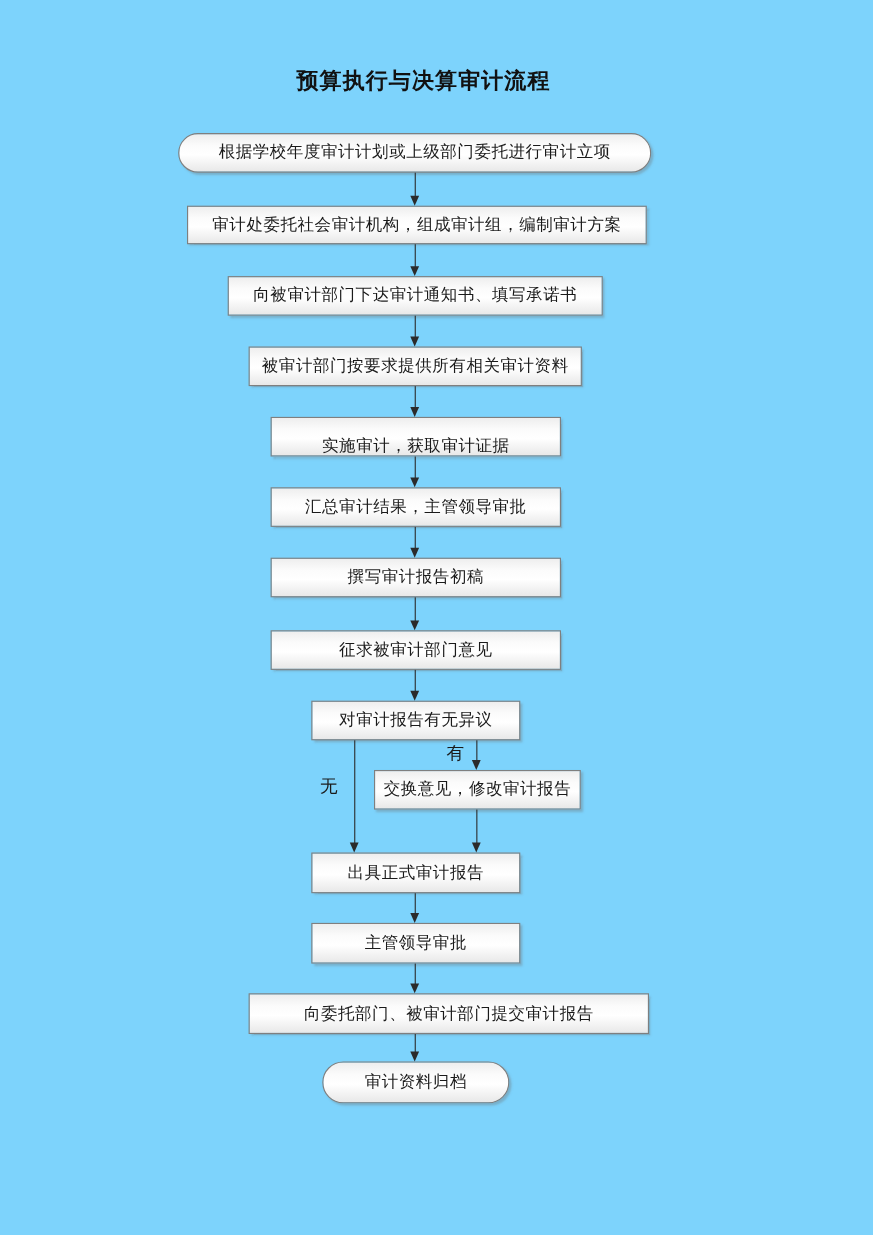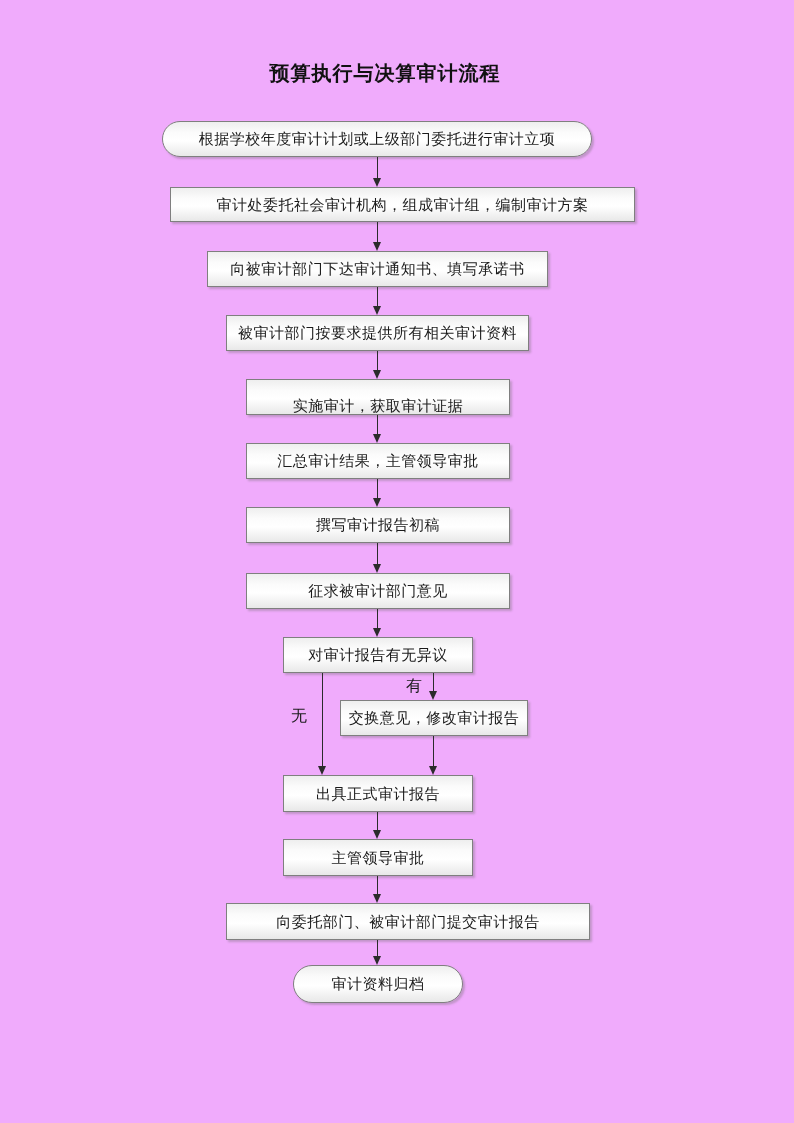--- a/index.html
+++ b/index.html
@@ -1,20 +1,20 @@
 <!DOCTYPE html>
 <html><head>
 <meta charset="utf-8">
 <style>
   html,body{margin:0;padding:0;background:#888;}
   .page{
     position:relative;
     width:794px;height:1123px;
     margin:0 auto;
-    background:#f0abfc;
+    background:#7dd3fc;
     overflow:hidden;
     font-family:"Liberation Serif","DejaVu Serif",serif;
   }
   .doc-title{
     position:absolute;
     left:0;top:60px;width:770px;
     text-align:center;
     font-family:"DejaVu Sans","Liberation Sans",sans-serif;
     font-weight:bold;
     font-size:20px;
@@ -67,21 +67,21 @@
 </head>
 <body>
 
 <div class="page">
 
   <div class="doc-title">预算执行与决算审计流程</div>
 
   <div class="node stadium" style="left:162px;top:121px;width:430px;height:36px;">
     <span class="node-label">根据学校年度审计计划或上级部门委托进行审计立项</span>
   </div>
-  <div class="node" style="left:170px;top:187px;width:465px;height:35px;">
+  <div class="node" style="left:170px;top:187px;width:418px;height:35px;">
     <span class="node-label">审计处委托社会审计机构，组成审计组，编制审计方案</span>
   </div>
   <div class="node" style="left:207px;top:251px;width:341px;height:36px;">
     <span class="node-label">向被审计部门下达审计通知书、填写承诺书</span>
   </div>
   <div class="node" style="left:226px;top:315px;width:303px;height:36px;">
     <span class="node-label">被审计部门按要求提供所有相关审计资料</span>
   </div>
   <div class="node" style="left:246px;top:379px;width:264px;height:36px;align-items:flex-end;">
     <span class="node-label">实施审计，获取审计证据</span>

